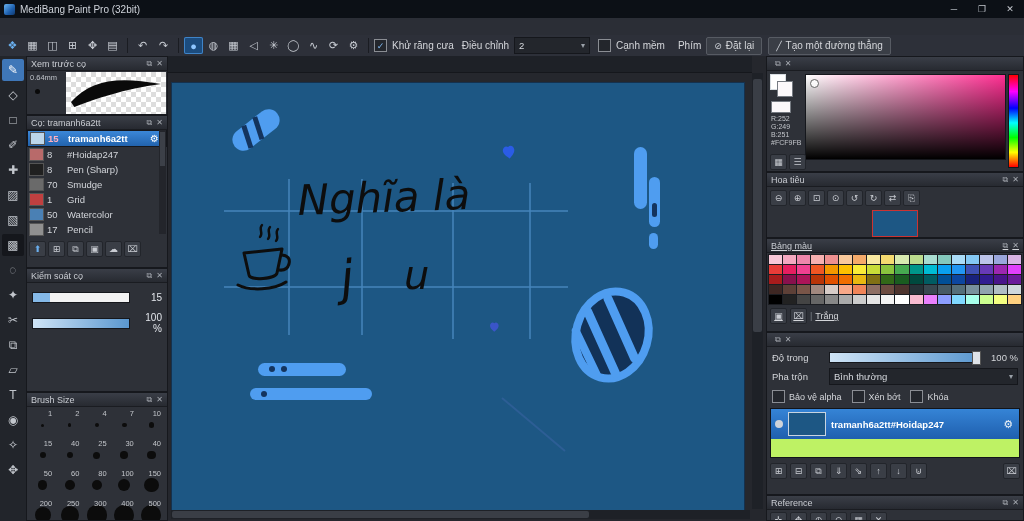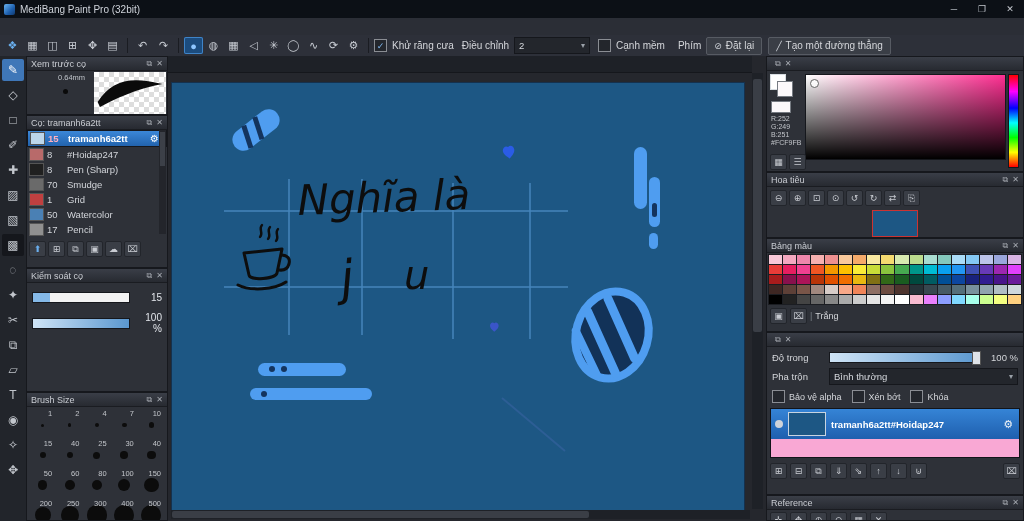--- a/index.html
+++ b/index.html
@@ -36,21 +36,21 @@
   
   .panel{position:absolute;background:#2e3138;border:1px solid #16181d;box-sizing:border-box;overflow:hidden;}
   .phead{height:13px;display:flex;align-items:center;background:linear-gradient(#3a3e47,#272a31);font-size:9px;color:#c9ccd2;padding:0 4px;border-bottom:1px solid #1a1c21;}
   .phead .ttl{flex:1;white-space:nowrap;overflow:hidden;}
   .phead .hic{font-size:8px;margin-left:4px;color:#a6aab1;}
   .iconbtn{width:17px;height:16px;display:flex;align-items:center;justify-content:center;background:#3a3e46;border:1px solid #22252b;color:#c8cbd1;font-size:10px;border-radius:2px;flex:0 0 auto;}
   .iconbtn.sm{width:15px;height:14px;font-size:9px;}
   .iconbtn.acc{color:#6ab0f0;}
   
   #previewbody{display:flex;height:44px;}
-  #prevleft{width:38px;position:relative;margin-left:28px;}
+  #prevleft{width:38px;position:relative;}
   #prevsize{font-size:7.5px;color:#bfc3c9;padding:2px 0 0 3px;}
   #prevdot{width:5px;height:5px;border-radius:50%;background:#0a0a0a;position:absolute;left:8px;top:18px;}
   #prevbox{flex:1;margin:1px;background-color:#fff;
     background-image:linear-gradient(45deg,#ddd 25%,transparent 25%,transparent 75%,#ddd 75%),
                      linear-gradient(45deg,#ddd 25%,transparent 25%,transparent 75%,#ddd 75%);
     background-size:10px 10px;background-position:0 0,5px 5px;}
   
   #brushlist{position:relative;}
   .brow{display:flex;align-items:center;height:15px;padding-left:2px;gap:3px;font-size:9.5px;color:#d2d5da;}
   .brow.sel{background:linear-gradient(#3b87d8,#2263ad);color:#fff;font-weight:bold;}
@@ -104,21 +104,21 @@
   #palfooter{display:flex;align-items:center;gap:3px;padding:2px 3px;font-size:9px;}
   #paldiv{color:#7d828a;}
   
   .lrow{display:flex;align-items:center;gap:5px;padding:0 5px;margin-top:5px;font-size:9.5px;}
   .lrow .llab{flex:0 0 52px;white-space:nowrap;}
   .ltrack{flex:1;height:9px;background:#23262c;border:1px solid #15171c;position:relative;}
   .ltrack .fillg{position:absolute;left:0;top:0;bottom:0;width:100%;background:linear-gradient(to right,#cfe4f6,#5a97cf);}
   .ltrack .hdl{position:absolute;right:-1px;top:-2px;width:7px;height:12px;background:#dfe3e8;border:1px solid #555;}
   .lval{flex:0 0 32px;text-align:right;}
   .cbgroup{display:flex;align-items:center;gap:4px;font-size:9px;white-space:nowrap;}
-  #layerlist{margin:5px 3px 0 3px;height:48px;background:#f9a8d4;border:1px solid #121419;}
+  #layerlist{margin:5px 3px 0 3px;height:48px;background:#bef264;border:1px solid #121419;}
   #layerrow{display:flex;align-items:center;height:30px;background:linear-gradient(#3584d6,#1f5fae);gap:5px;padding:0 4px;}
   #visdot{width:8px;height:8px;border-radius:50%;background:#cfd3da;flex:0 0 auto;}
   #lthumb{width:36px;height:22px;background:#1d5784;border:1px solid #c8d4e0;flex:0 0 auto;}
   #lname{flex:1;font-size:9.5px;font-weight:bold;color:#fff;white-space:nowrap;overflow:hidden;}
   #lgear{font-size:11px;color:#eef2f6;margin-right:2px;}
   #layerfooter{display:flex;gap:3px;padding:5px 3px 0 3px;}
   #layerfooter .iconbtn.last{margin-left:auto;}
   
   #refbody{display:flex;gap:3px;padding:2px 3px;}
 </style>
@@ -498,21 +498,21 @@
         <div class="iconbtn sm">↺</div>
         <div class="iconbtn sm">↻</div>
         <div class="iconbtn sm">⇄</div>
         <div class="iconbtn sm">⎘</div>
       </div>
     <div id="navthumbwrap">
         <div id="navthumb"></div>
       </div>
   </div>
 
-  <div class="panel" style="left:766px;top:238px;width:258px;height:94px;">
+  <div class="panel" style="left:766px;top:238px;width:258px;height:94px;text-decoration:underline;">
     <div class="phead">
       <span class="ttl">Bảng màu</span>
       <span class="hic">⧉</span>
       <span class="hic">✕</span>
     </div>
     <div id="palgrid">
         <div class="sw" style="background: rgb(248, 200, 216);"></div>
         <div class="sw" style="background: rgb(244, 168, 192);"></div>
         <div class="sw" style="background: rgb(238, 134, 171);"></div>
         <div class="sw" style="background: rgb(246, 176, 176);"></div>

